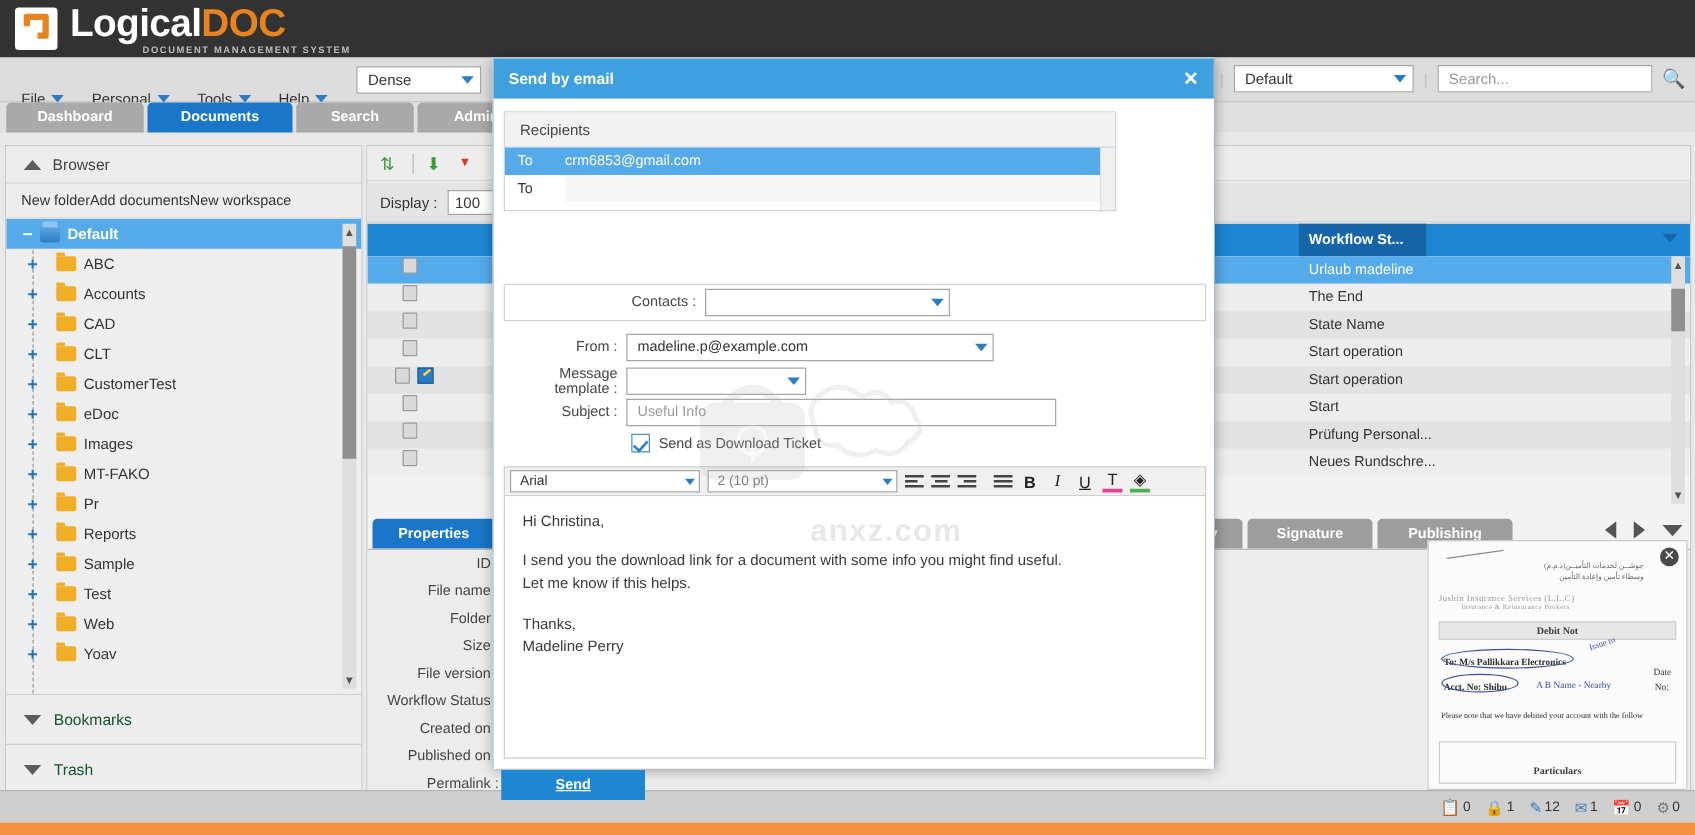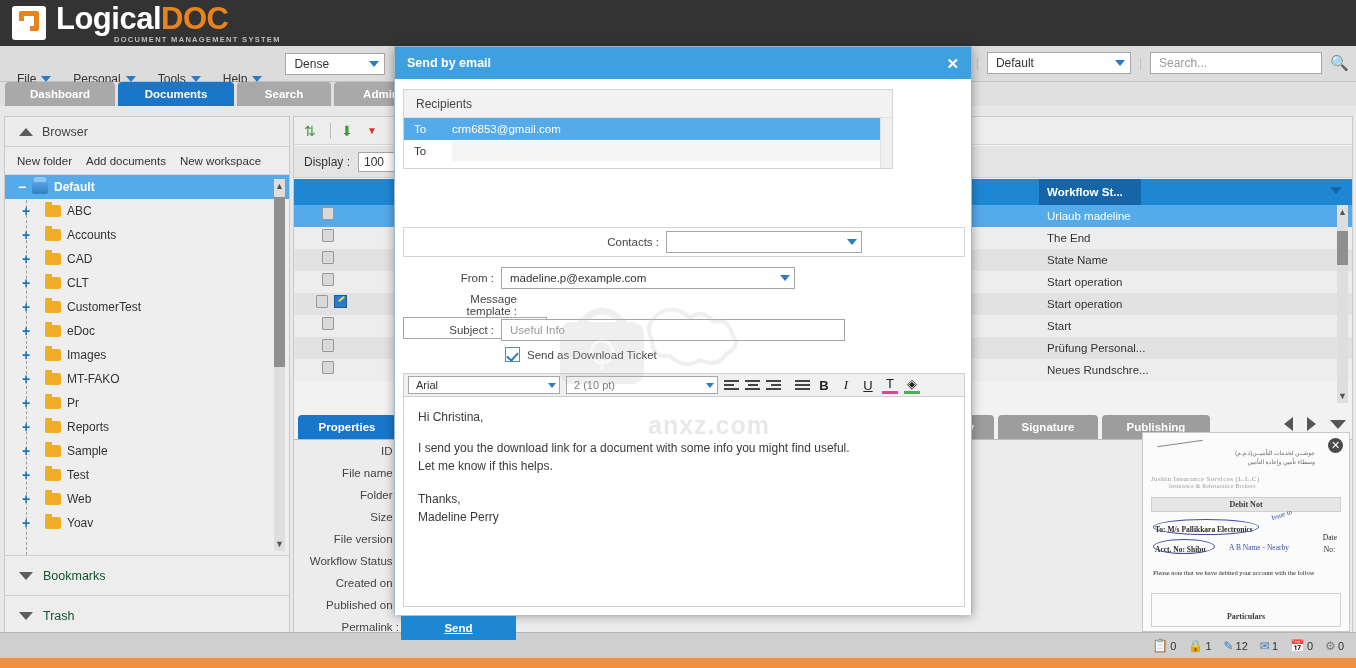--- a/index.html
+++ b/index.html
@@ -85,21 +85,21 @@
     background:#eeeeee; border:1px solid #c9c9c9;
   }
   .sb-section-head {
     height:30px; display:flex; align-items:center; gap:9px;
     padding-left:14px; background:#ececec; border-bottom:1px solid #cfcfcf;
     font-size:12.5px; color:#444;
   }
   .tri-up { width:0;height:0;border-left:7px solid transparent;border-right:7px solid transparent;border-bottom:8px solid #5c5c5c; }
   .tri-dn { width:0;height:0;border-left:7px solid transparent;border-right:7px solid transparent;border-top:8px solid #5c5c5c; }
   .sb-actions {
-    height:28px; display:flex; align-items:center; gap:14px;
+    height:28px; display:flex; align-items:center; 
     padding-left:12px; background:#ededed; border-bottom:1px solid #d6d6d6;
     font-size:11.5px; color:#333;
   }
   .sb-actions span { cursor:default; }
   .tree { position:relative; height:calc(100% - 30px - 28px - 80px); overflow:hidden; background:#eeeeee; }
   .tree-row {
     height:24px; display:flex; align-items:center; font-size:12px; color:#333;
     padding-left:8px; position:relative;
   }
   .tree-row.root { background:#55aaea; color:#fff; font-weight:bold; padding-left:10px; }
@@ -281,21 +281,21 @@
   }
   .recip-row { height:22px; display:flex; align-items:center; font-size:11.5px; }
   .recip-row.sel { background:#55aaea; color:#fff; }
   .recip-row.alt { background:#ffffff; }
   .rr-to { width:48px; padding-left:10px; }
   .rr-val { flex:1; }
   .recip-row.alt .rr-val { background:#f5f5f5; height:20px; margin-right:2px; }
   .recip-scroll { position:absolute; right:0; top:28px; width:12px; bottom:0; background:#efefef; border-left:1px solid #e0e0e0; }
 
   .frm-row {
-    position:absolute; display:flex; align-items:center; font-size:11.5px; color:#444;justify-content:center;
+    position:absolute; display:flex; align-items:center; font-size:11.5px; color:#444;
   }
   .frm-label { text-align:right; padding-right:7px; }
   .frm-field {
     height:22px; background:#fff; border:1px solid #a6a6a6;
     display:flex; align-items:center; padding:0 4px 0 8px; font-size:11.5px; color:#333;
   }
   .frm-field .f-caret {
     margin-left:auto; width:0;height:0;border-left:5px solid transparent;
     border-right:5px solid transparent;border-top:6px solid #2b7cc4;
   }
@@ -761,21 +761,21 @@
       </div>
 
       <div class="frm-row" style="left:8px; top:188px;">
         <span class="frm-label" style="width:98px;">From :</span>
         <div class="frm-field" style="width:294px;">
           <span class="f-val">madeline.p@example.com</span>
           <span class="f-caret"></span>
         </div>
       </div>
 
-      <div class="frm-row" style="left:8px; top:214px;flex-direction:column;">
+      <div class="frm-row" style="left:8px; top:214px;">
         <span class="frm-label" style="width:98px;">Message template :</span>
         <div class="frm-field" style="width:144px;">
           <span class="f-val"></span>
           <span class="f-caret"></span>
         </div>
       </div>
 
       <div class="frm-row" style="left:8px; top:240px;">
         <span class="frm-label" style="width:98px;">Subject :</span>
         <div class="frm-field placeholder" style="width:344px;">

